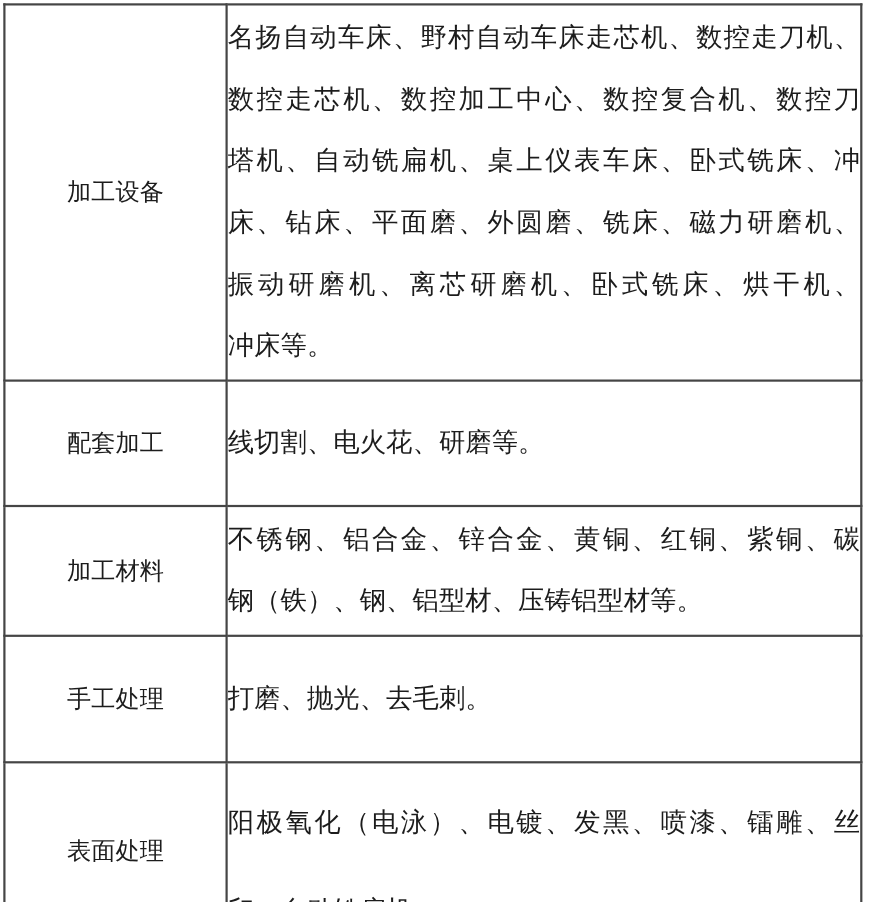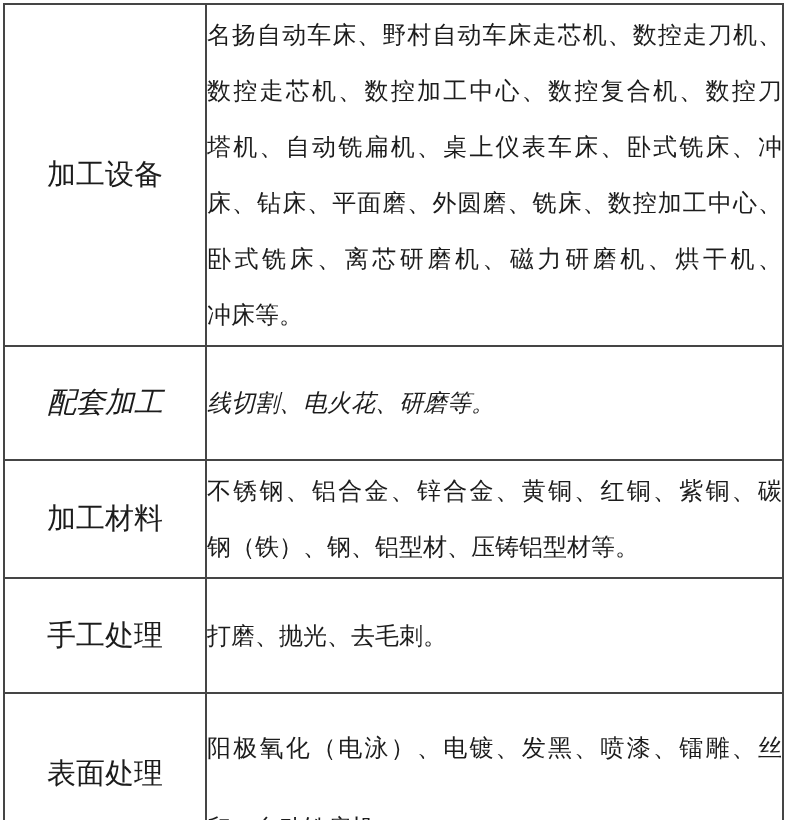--- a/index.html
+++ b/index.html
@@ -29,59 +29,59 @@
   }
   table.cap-table td {
     border: 2px solid var(--border-color, #454545);
     vertical-align: middle;
     color: var(--text-color, #1c1c1c);
     padding: 0;
   }
   td.label-cell {
     width: 200px;
     text-align: center;
-    font-size: 29px;
+    font-size: 22px;
   }
   td.content-cell {
     padding: 2px 6px 2px 12px;
     font-size: 24px;
   }
   .content-line {
     line-height: 56px;
     height: 56px;
     overflow: visible;
     white-space: nowrap;
   }
   .content-line.justify {
     white-space: normal;
     text-align: justify;
     text-align-last: justify;
   }
   
   tr:nth-child(1) td { height: 340px; }
-  tr:nth-child(2) td { height: 112px; font-style: italic; }
+  tr:nth-child(2) td { height: 112px; }
   tr:nth-child(3) td { height: 116px; margin-top: 36px; }
   tr:nth-child(4) td { height: 113px; border-radius: 11px; }
   tr:nth-child(5) td { height: 103px; }
   tr:nth-child(5) .content-line { line-height: 52px; height: 52px; margin-top: 28px; }
 </style>
 </head>
 <body>
 
 <div class="page">
   <table class="cap-table">
     <tbody id="table-body">
         <tr>
           <td class="label-cell"><span>加工设备</span></td>
           <td class="content-cell">
             <div class="content-line justify">名扬自动车床、野村自动车床走芯机、数控走刀机、</div>
             <div class="content-line justify">数控走芯机、数控加工中心、数控复合机、数控刀</div>
             <div class="content-line justify">塔机、自动铣扁机、桌上仪表车床、卧式铣床、冲</div>
-            <div class="content-line justify">床、钻床、平面磨、外圆磨、铣床、数控加工中心、</div>
-            <div class="content-line justify">卧式铣床、离芯研磨机、磁力研磨机、烘干机、</div>
+            <div class="content-line justify">床、钻床、平面磨、外圆磨、铣床、磁力研磨机、</div>
+            <div class="content-line justify">振动研磨机、离芯研磨机、卧式铣床、烘干机、</div>
             <div class="content-line">冲床等。</div>
           </td>
         </tr>
         <tr>
           <td class="label-cell"><span>配套加工</span></td>
           <td class="content-cell">
             <div class="content-line">线切割、电火花、研磨等。</div>
           </td>
         </tr>
         <tr>

